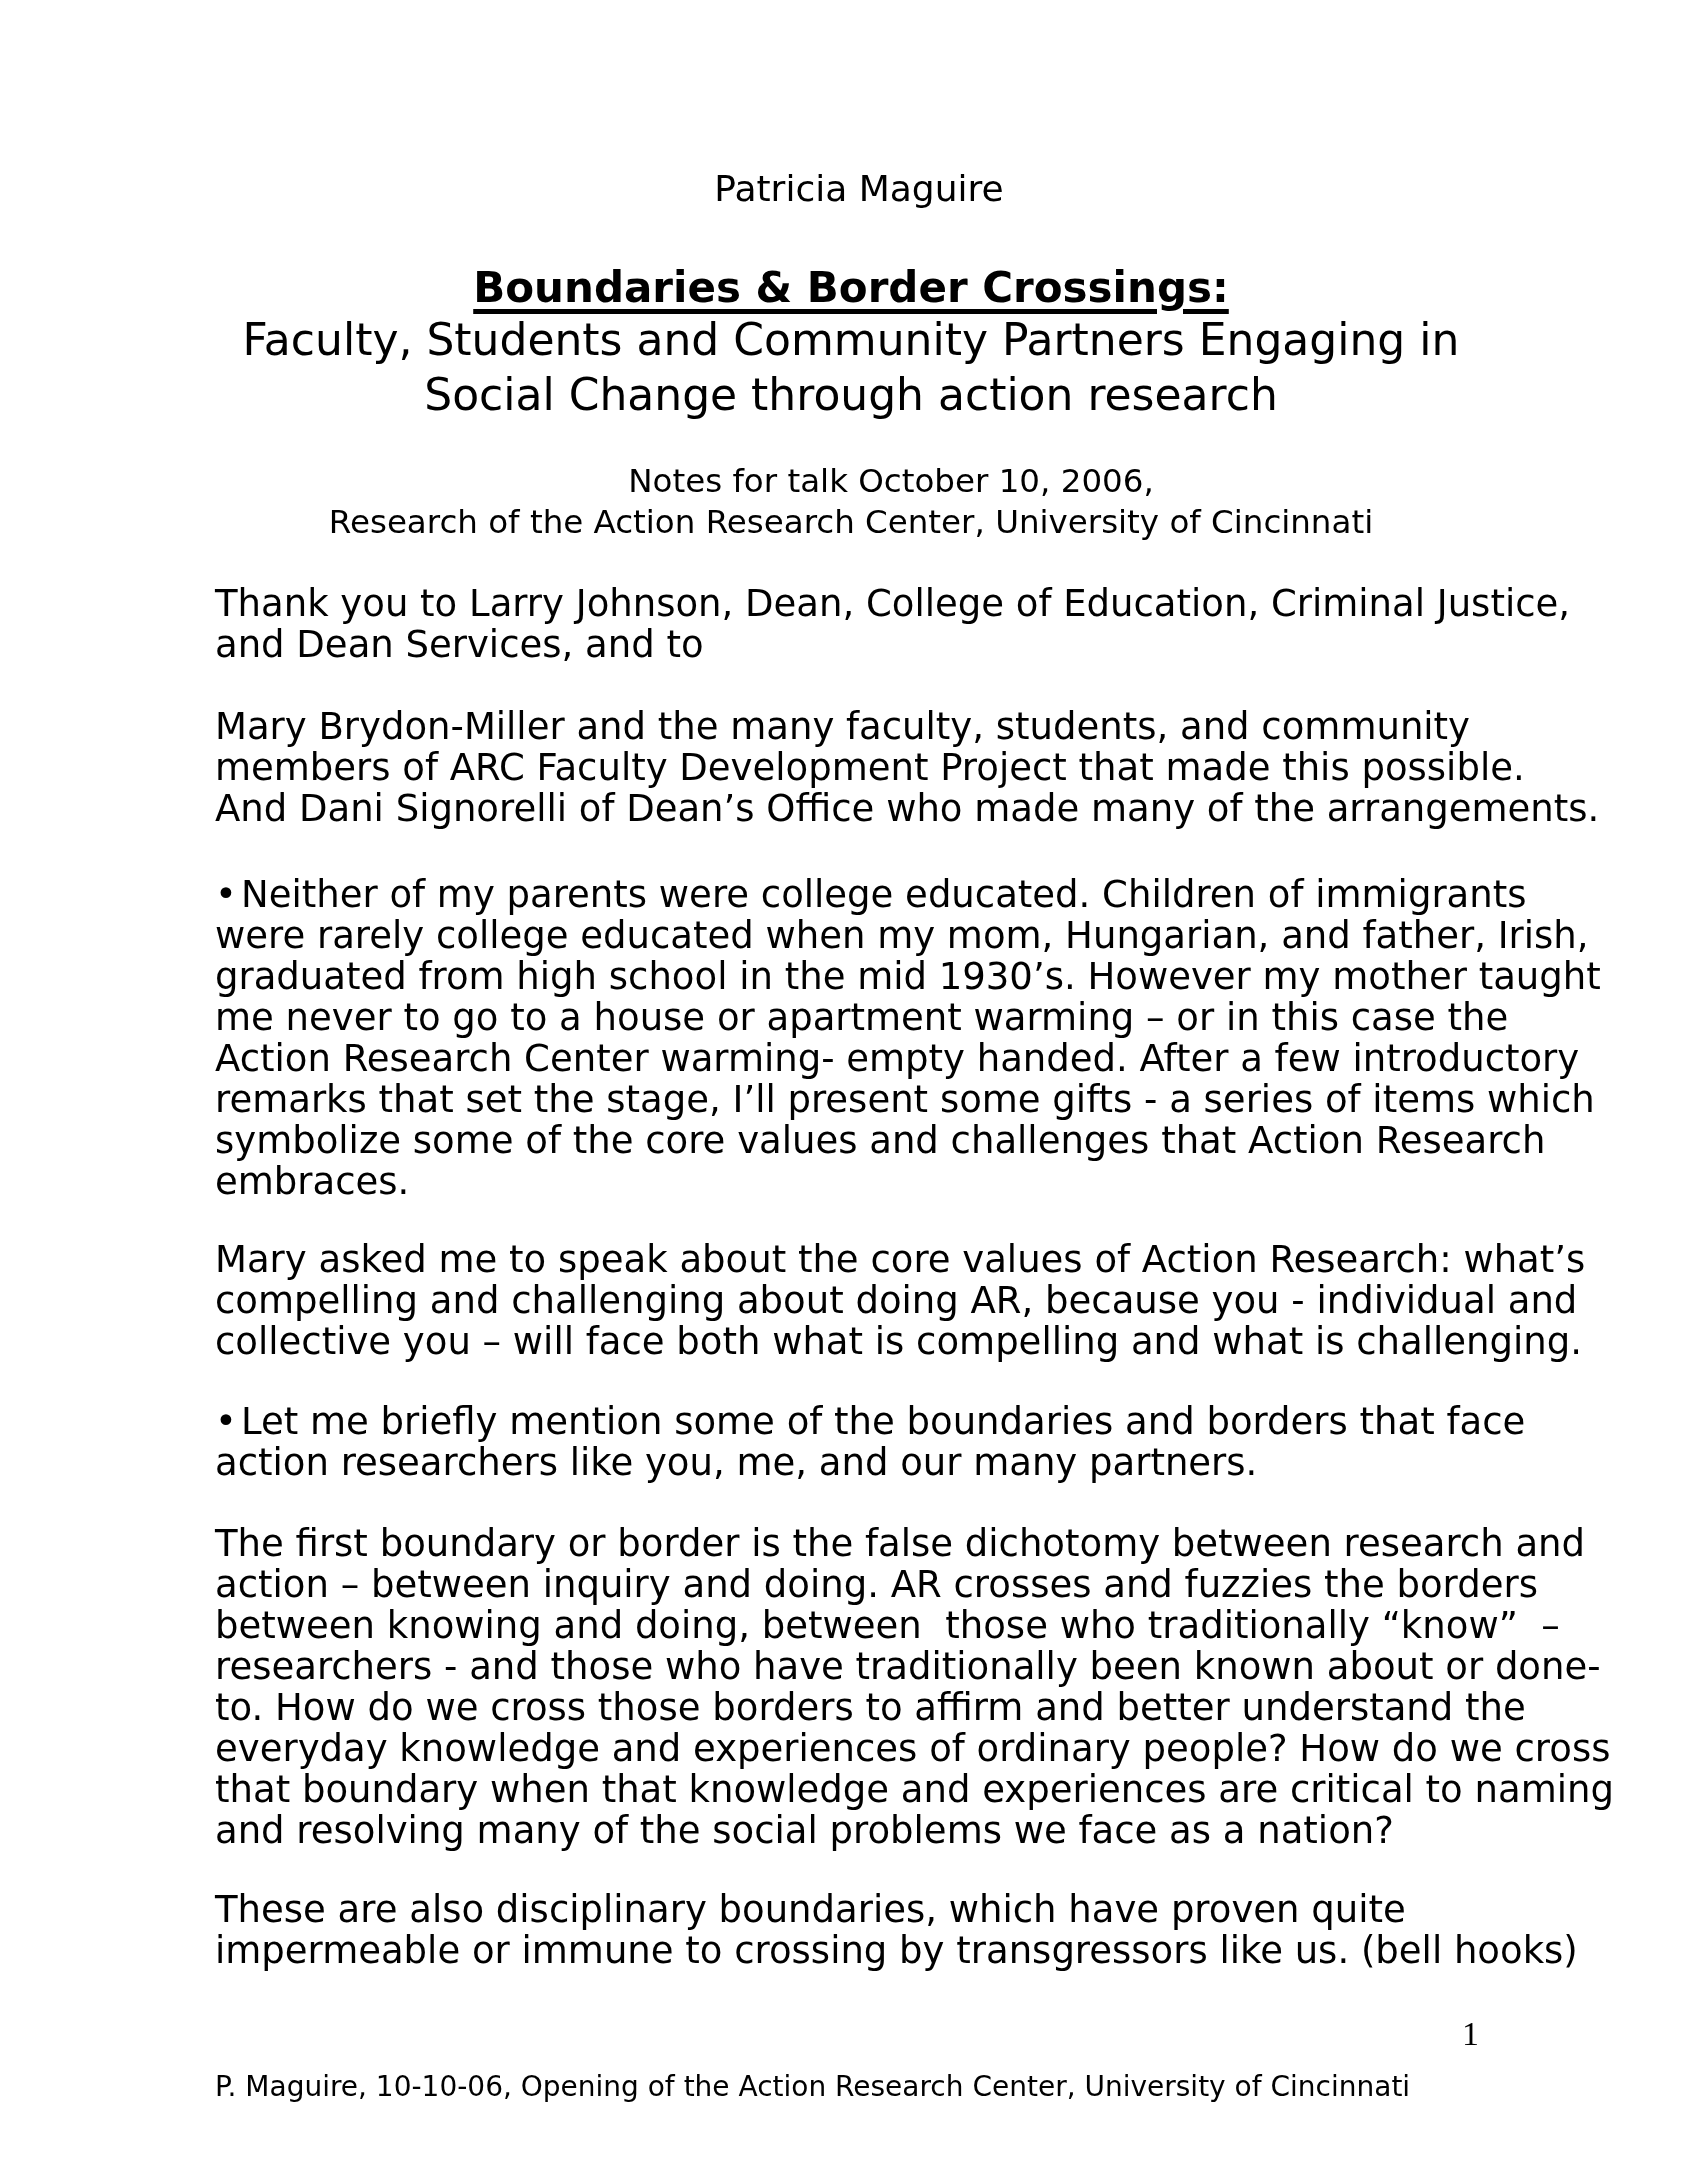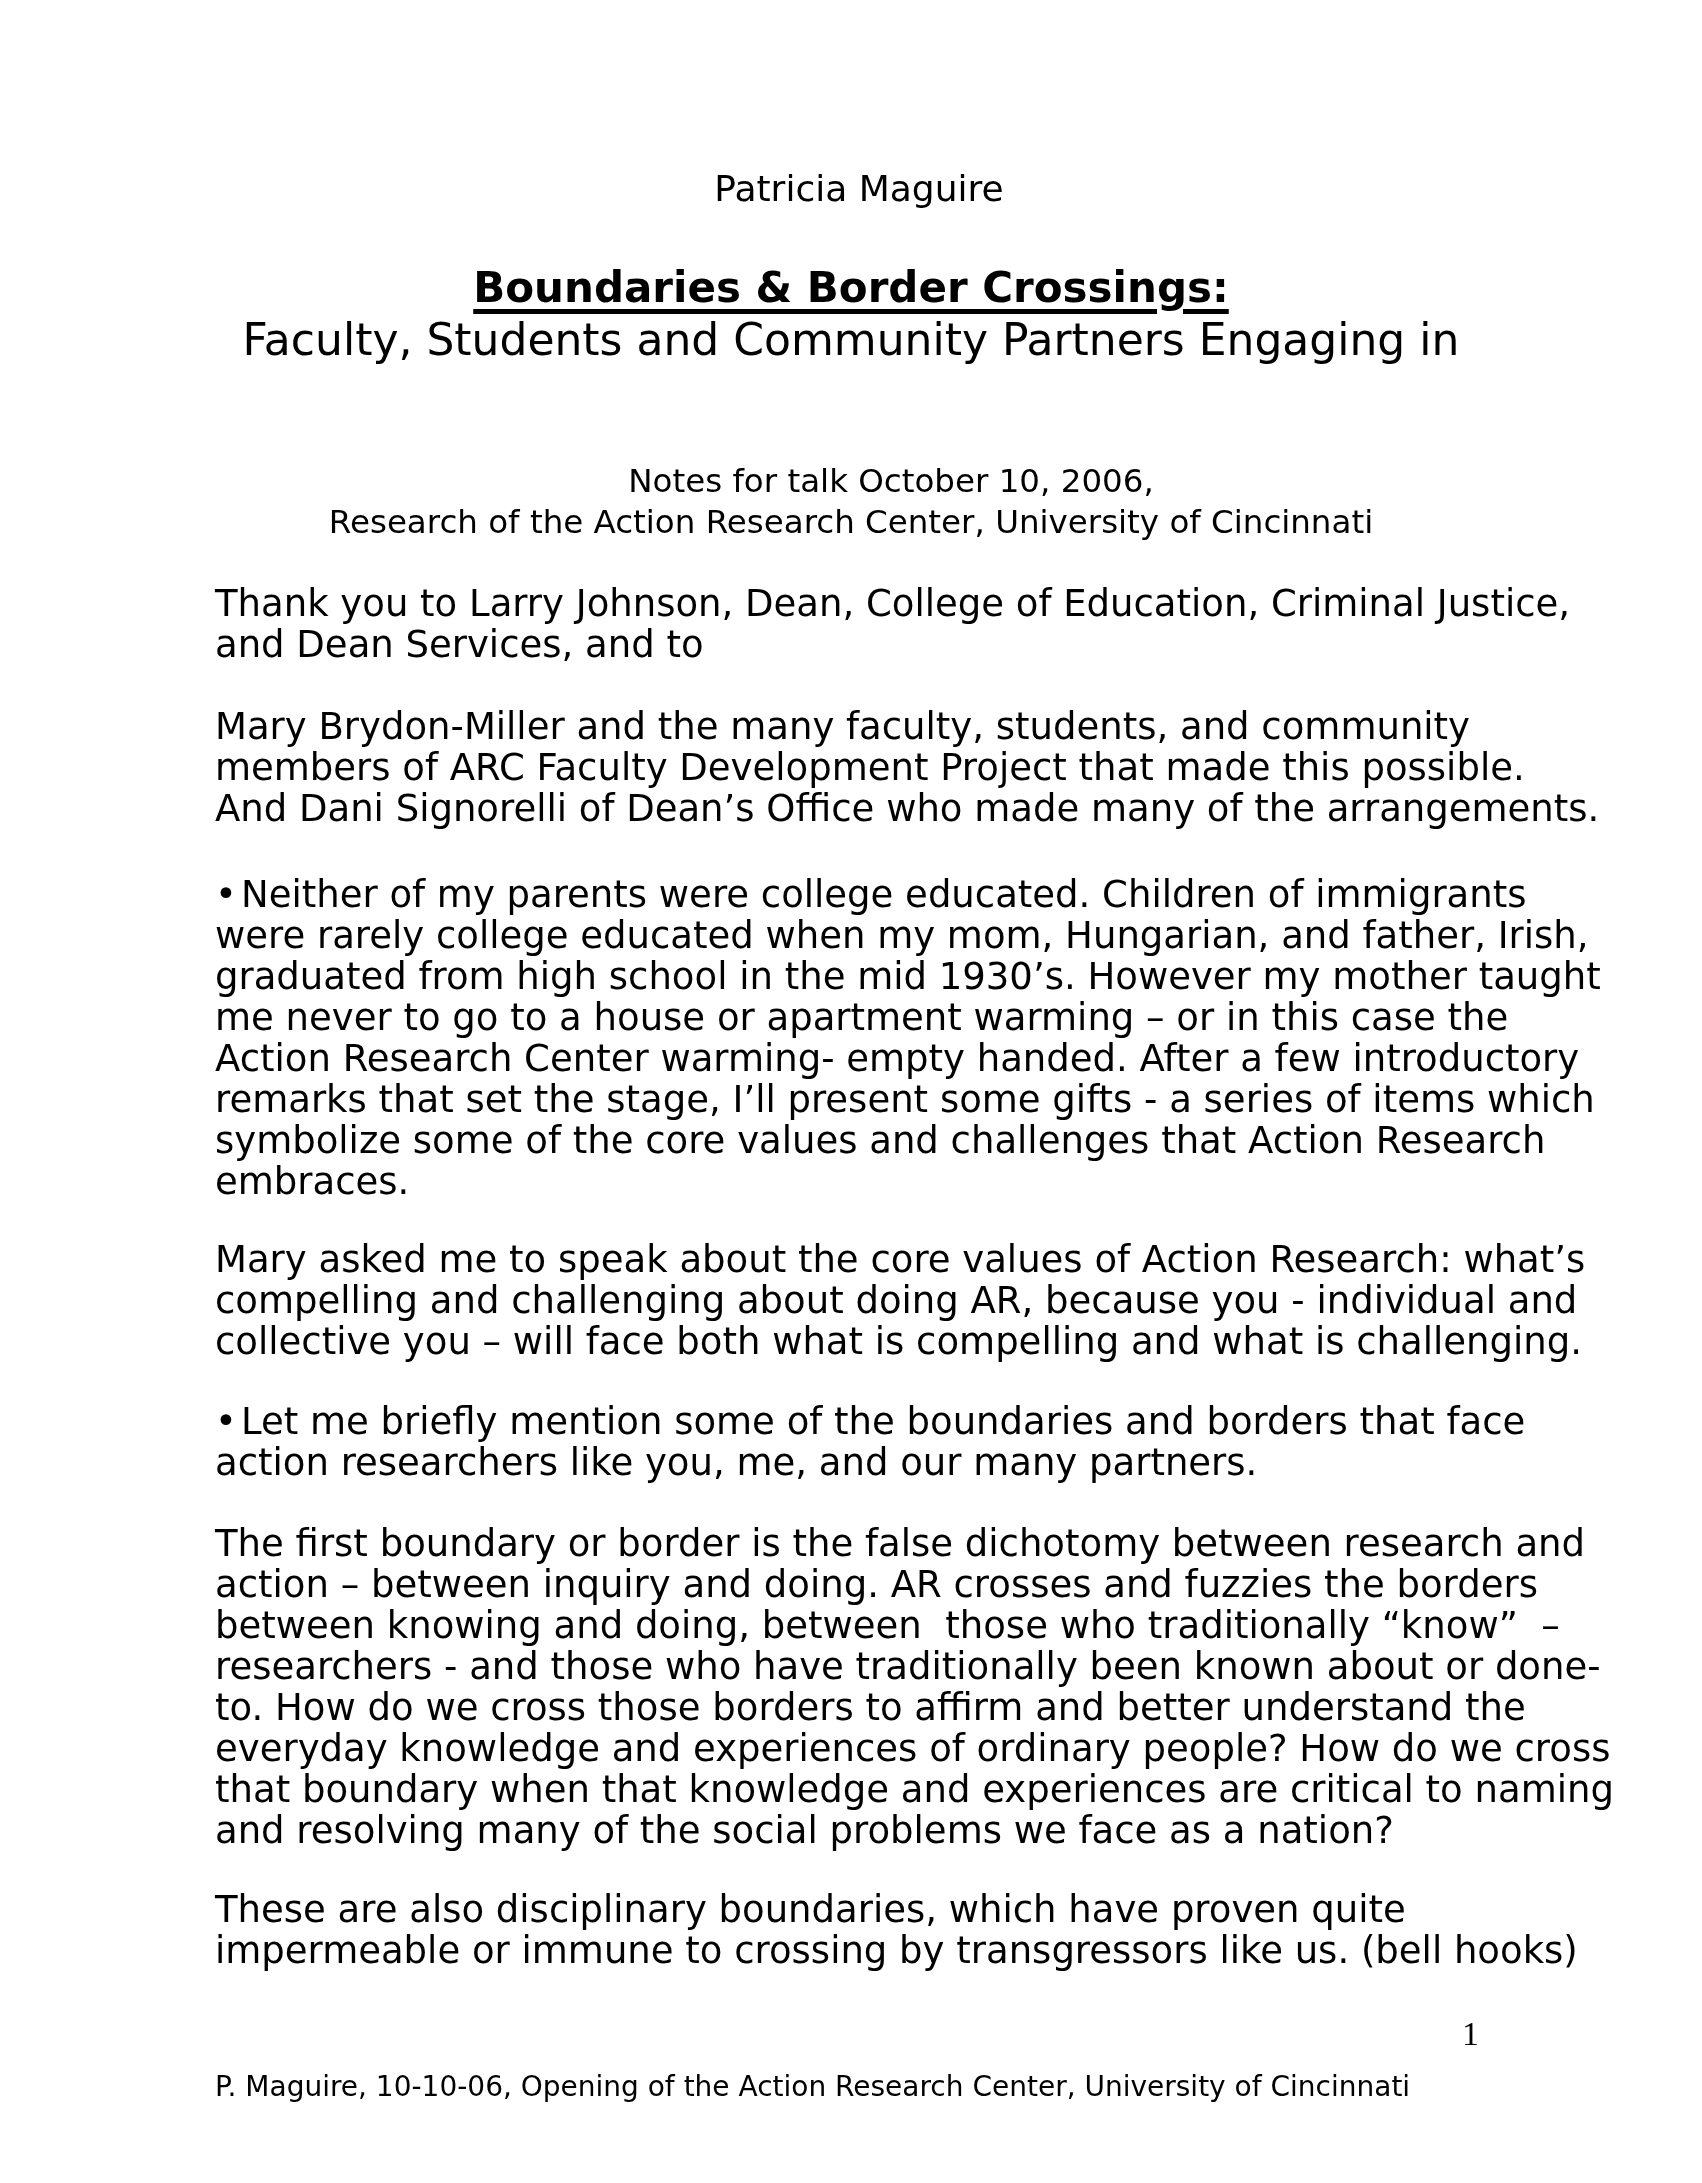--- a/index.html
+++ b/index.html
@@ -21,20 +21,21 @@
   .pagenum { position: absolute; left: 1462px; top: 2013px; font-family: "Liberation Serif", serif; font-size: 34px; line-height: 41px; }
   .footer { position: absolute; left: 215px; top: 2070px; font-size: 28px; line-height: 34px; white-space: pre; text-align: center; }
 </style>
 </head>
 <body>
 
 <div class="page">
   <div class="center author">Patricia Maguire</div>
   <div class="center title"><span>Boundaries &amp; Border Crossings:</span></div>
   <div class="center sub sub1">Faculty, Students and Community Partners Engaging in</div>
+  <div class="center sub sub2">Social Change through action research</div>
   <div class="center notes notes1">Notes for talk October 10, 2006,</div>
   <div class="center notes notes2">Research of the Action Research Center, University of Cincinnati</div>
 
   <div id="body-paragraphs">
       <div class="para" style="top: 583px;"><span class="line"><span>Thank you to Larry Johnson, Dean, College of Education, Criminal Justice,</span></span><span class="line"><span>and Dean Services, and to</span></span></div>
       <div class="para" style="top: 706px;"><span class="line"><span>Mary Brydon-Miller and the many faculty, students, and community</span></span><span class="line"><span>members of ARC Faculty Development Project that made this possible.</span></span><span class="line"><span>And Dani Signorelli of Dean’s Office who made many of the arrangements.</span></span></div>
       <div class="para" style="top: 874px;"><span class="line"><span class="bullet">•</span><span>Neither of my parents were college educated. Children of immigrants</span></span><span class="line"><span>were rarely college educated when my mom, Hungarian, and father, Irish,</span></span><span class="line"><span>graduated from high school in the mid 1930’s. However my mother taught</span></span><span class="line"><span>me never to go to a house or apartment warming – or in this case the</span></span><span class="line"><span>Action Research Center warming- empty handed. After a few introductory</span></span><span class="line"><span>remarks that set the stage, I’ll present some gifts - a series of items which</span></span><span class="line"><span>symbolize some of the core values and challenges that Action Research</span></span><span class="line"><span>embraces.</span></span></div>
       <div class="para" style="top: 1239px;"><span class="line"><span>Mary asked me to speak about the core values of Action Research: what’s</span></span><span class="line"><span>compelling and challenging about doing AR, because you - individual and</span></span><span class="line"><span>collective you – will face both what is compelling and what is challenging.</span></span></div>
       <div class="para" style="top: 1401px;"><span class="line"><span class="bullet">•</span><span>Let me briefly mention some of the boundaries and borders that face</span></span><span class="line"><span>action researchers like you, me, and our many partners.</span></span></div>
       <div class="para" style="top: 1523px;"><span class="line"><span>The first boundary or border is the false dichotomy between research and</span></span><span class="line"><span>action – between inquiry and doing. AR crosses and fuzzies the borders</span></span><span class="line"><span>between knowing and doing, between  those who traditionally “know”  –</span></span><span class="line"><span>researchers - and those who have traditionally been known about or done-</span></span><span class="line"><span>to. How do we cross those borders to affirm and better understand the</span></span><span class="line"><span>everyday knowledge and experiences of ordinary people? How do we cross</span></span><span class="line"><span>that boundary when that knowledge and experiences are critical to naming</span></span><span class="line"><span>and resolving many of the social problems we face as a nation?</span></span></div>

